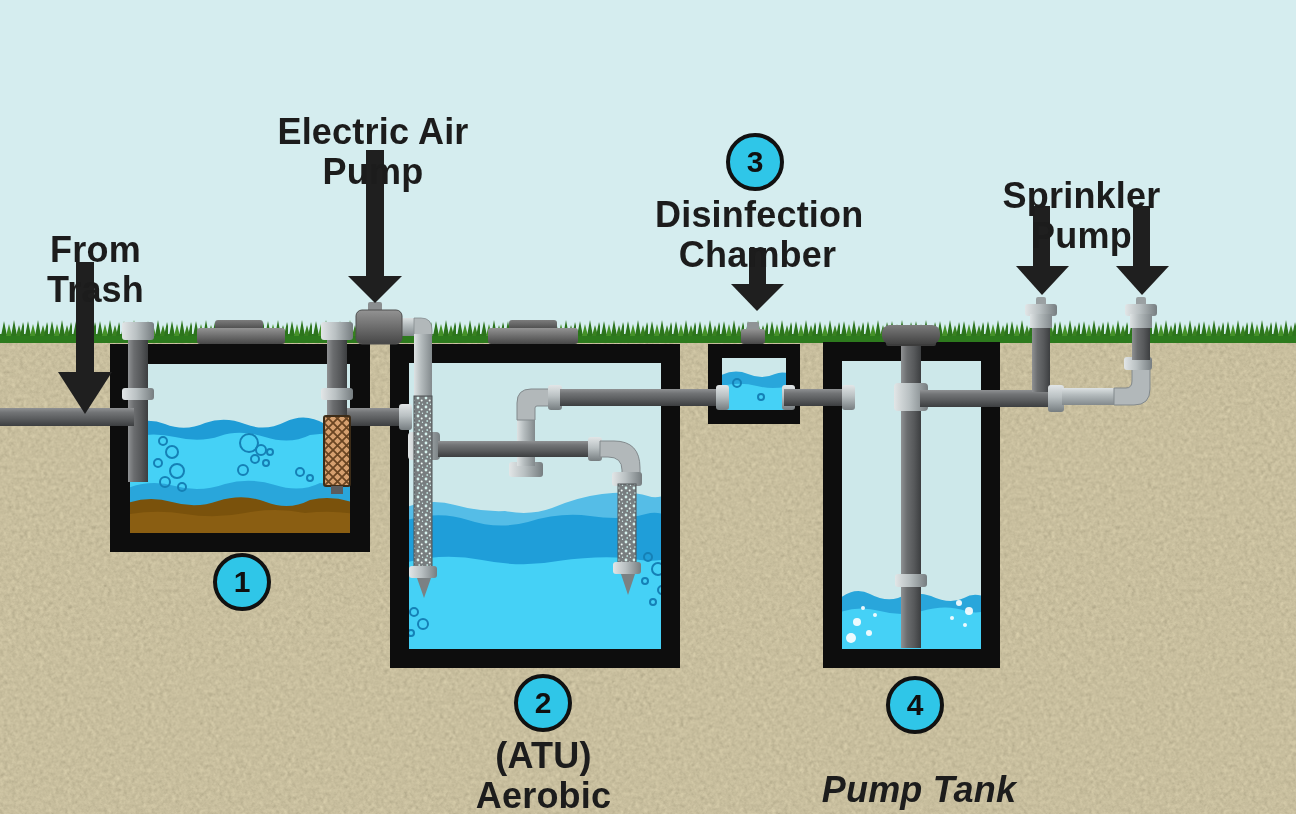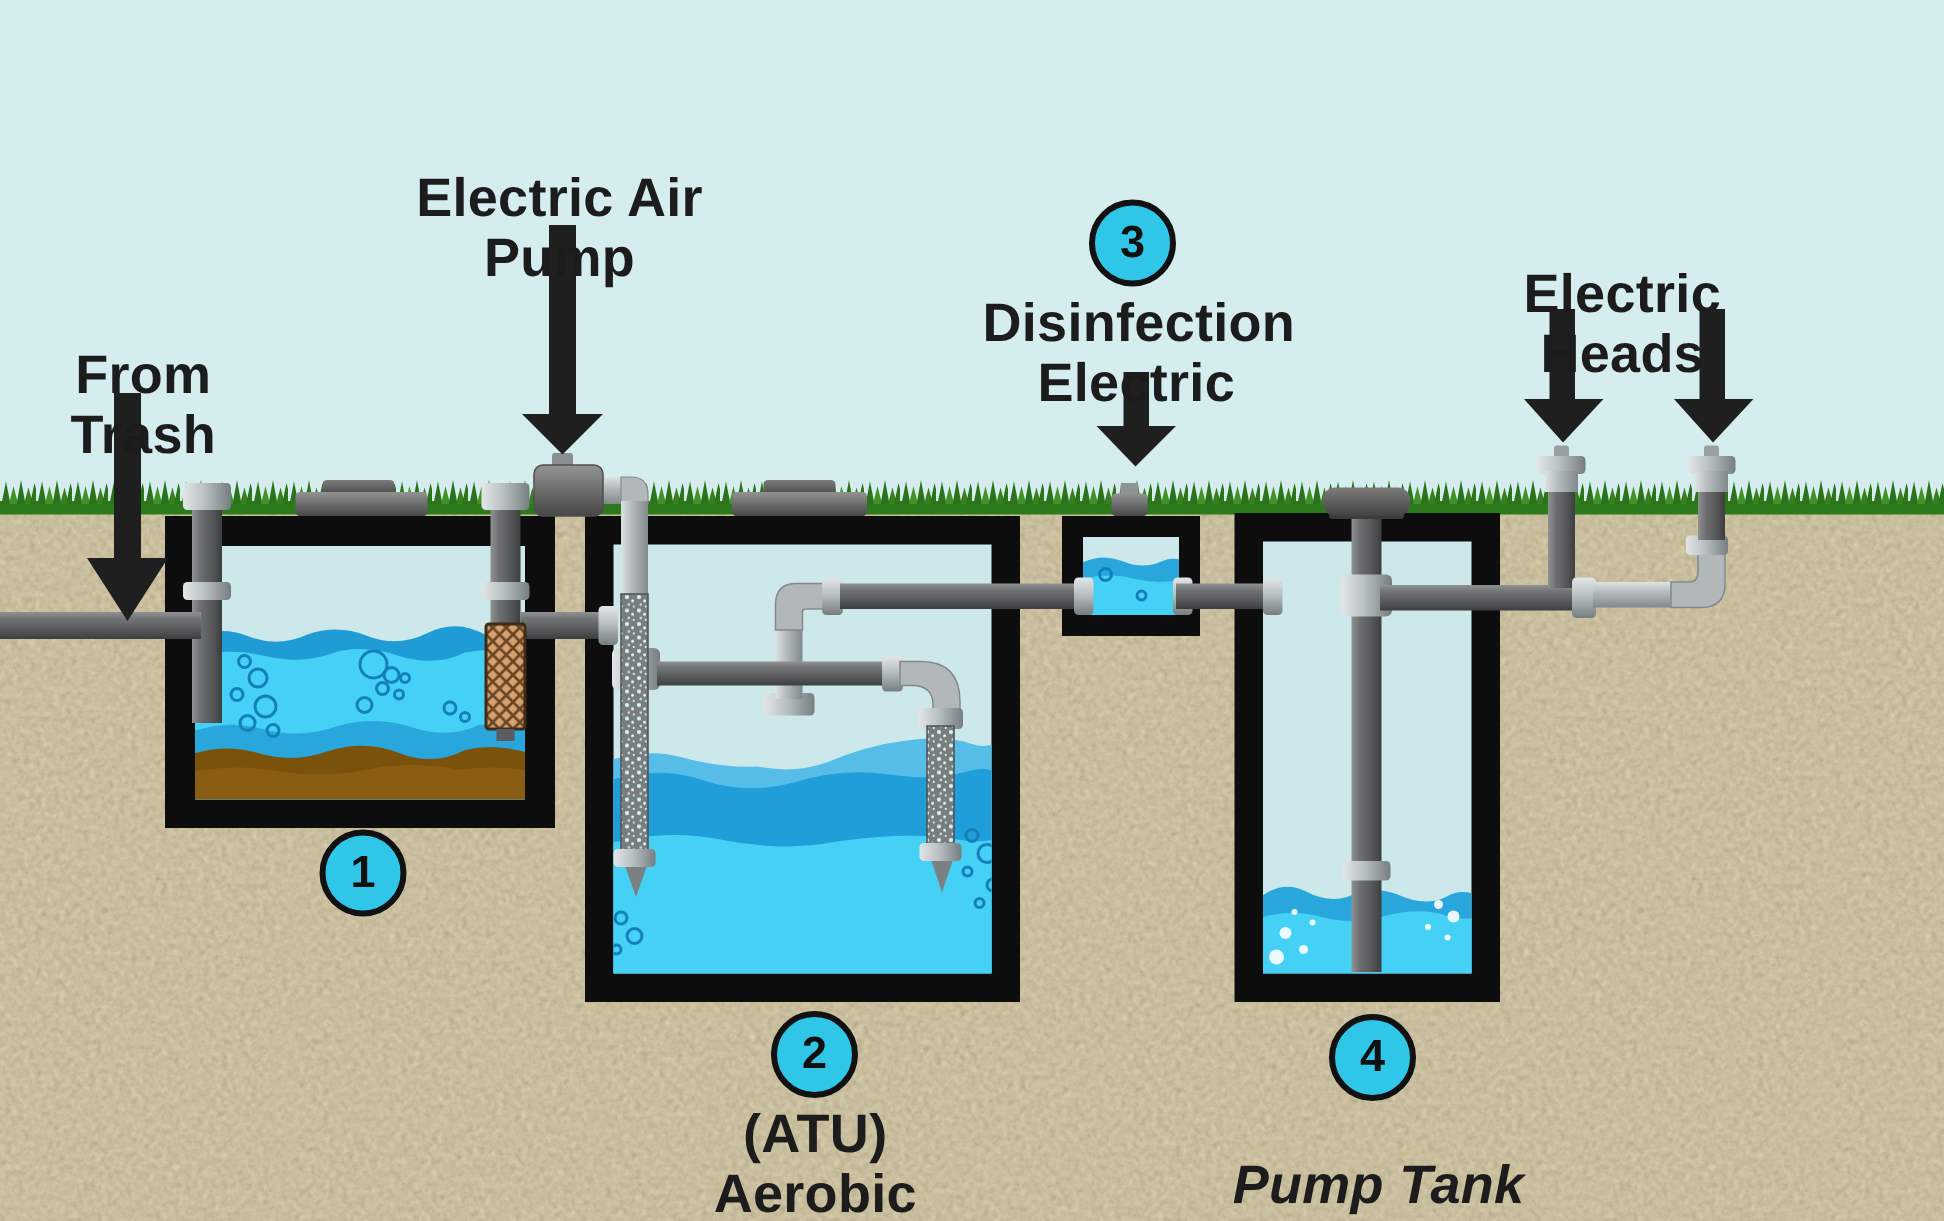--- a/index.html
+++ b/index.html
@@ -323,24 +323,24 @@
   </g>
 </svg>
 
 <div class="label" style="left:8px;top:230px;width:175px;">
   <span>From Trash</span>
 </div>
 <div class="label" style="left:252px;top:112px;width:242px;">
   <span>Electric Air Pump</span>
 </div>
 <div class="label" style="left:655px;top:195px;width:205px;">
-  <span>Disinfection Electric</span>
+  <span>Disinfection Chamber</span>
 </div>
 <div class="label" style="left:960px;top:176px;width:243px;">
-  <span>Electric Heads</span>
+  <span>Sprinkler Pump</span>
 </div>
 <div class="label" style="left:391px;top:736px;width:305px;">
   <span>(ATU)</span>
   <span>Aerobic Treatment Unit</span>
 </div>
 <div class="label" style="left:817px;top:770px;width:204px;font-style:italic;">
   <span>Pump Tank</span>
 </div>
 
 <div class="badge" style="left:213px;top:553px;">

